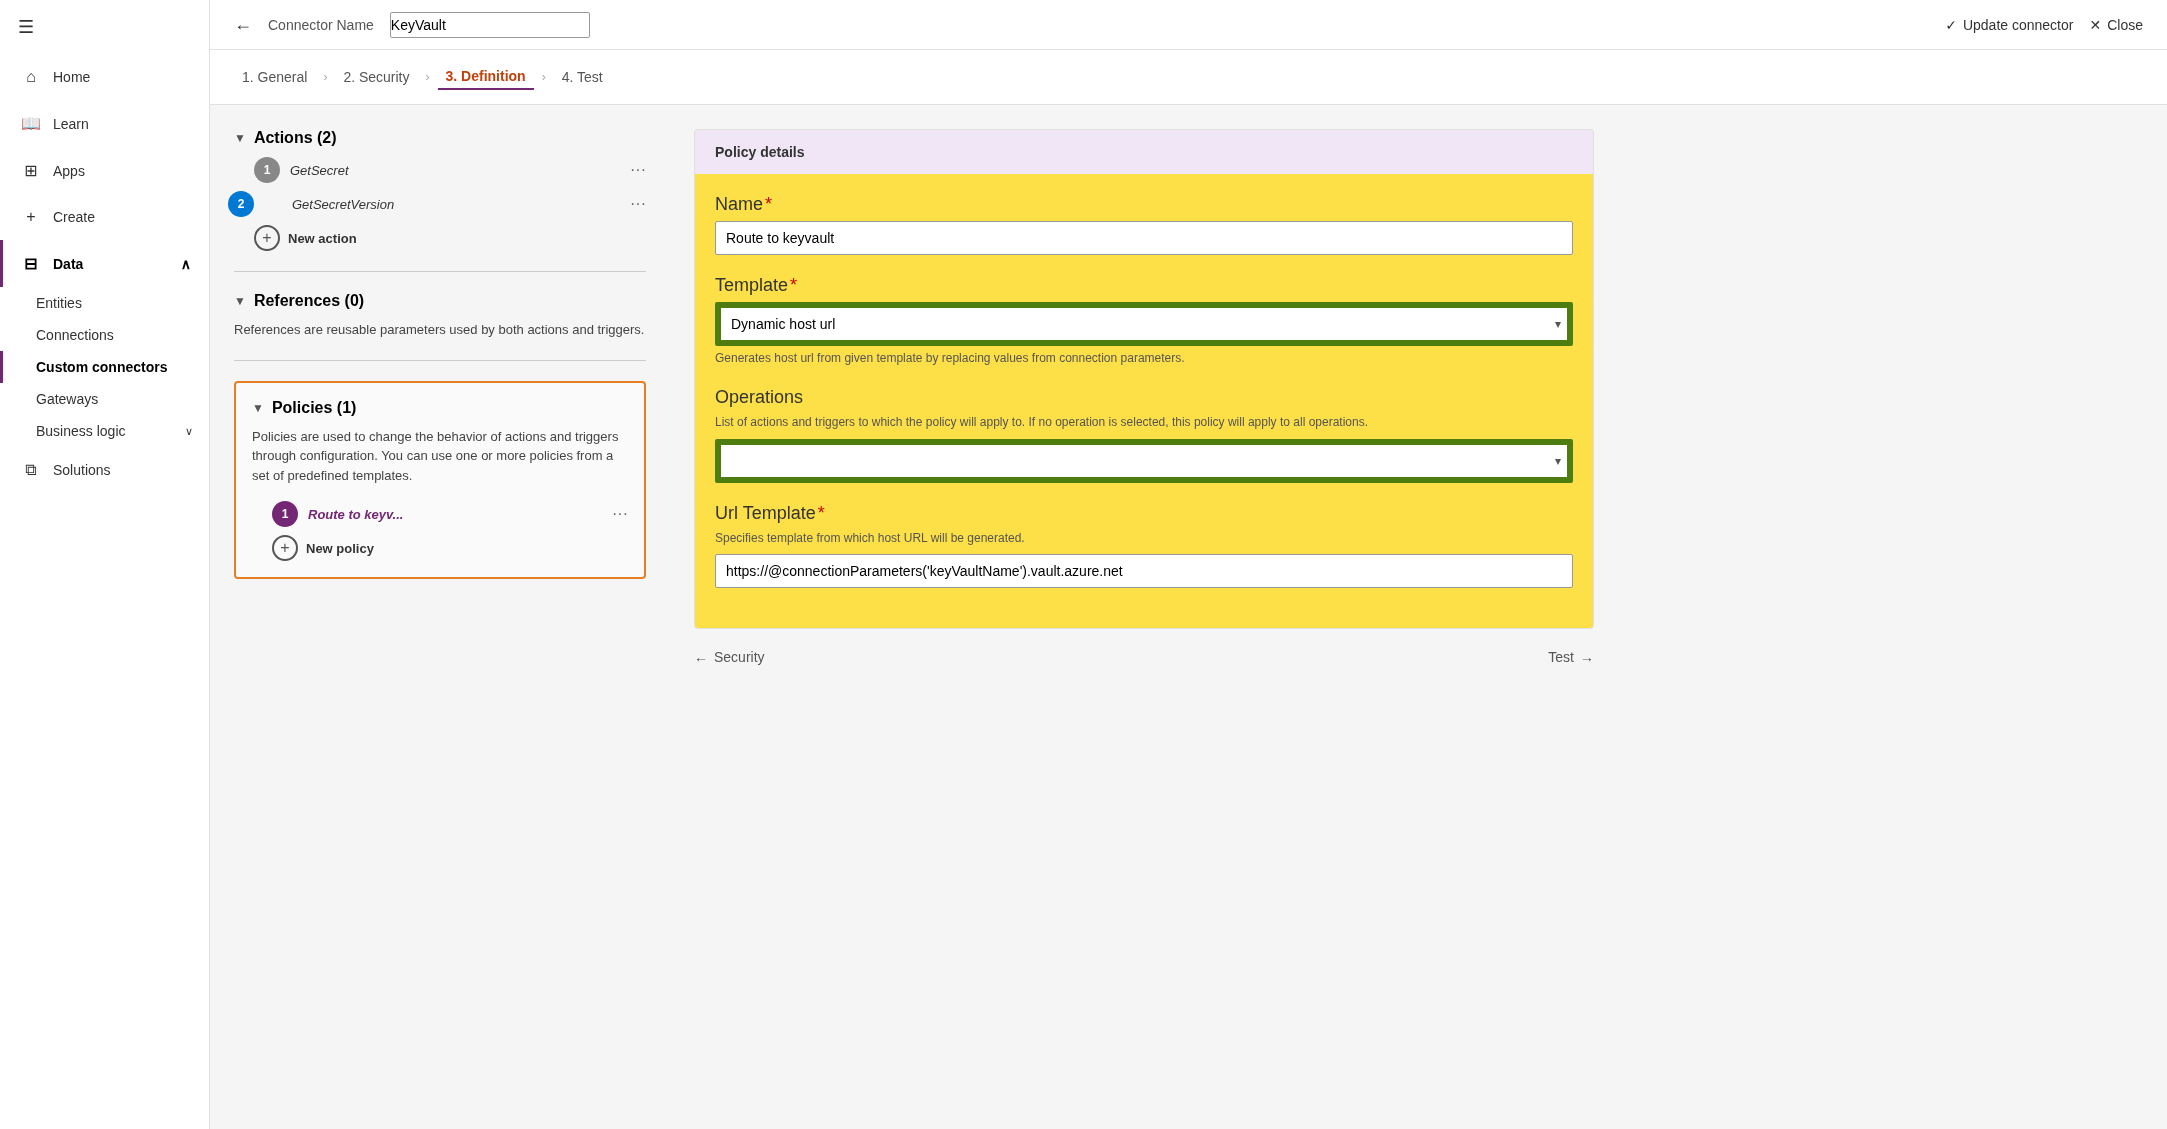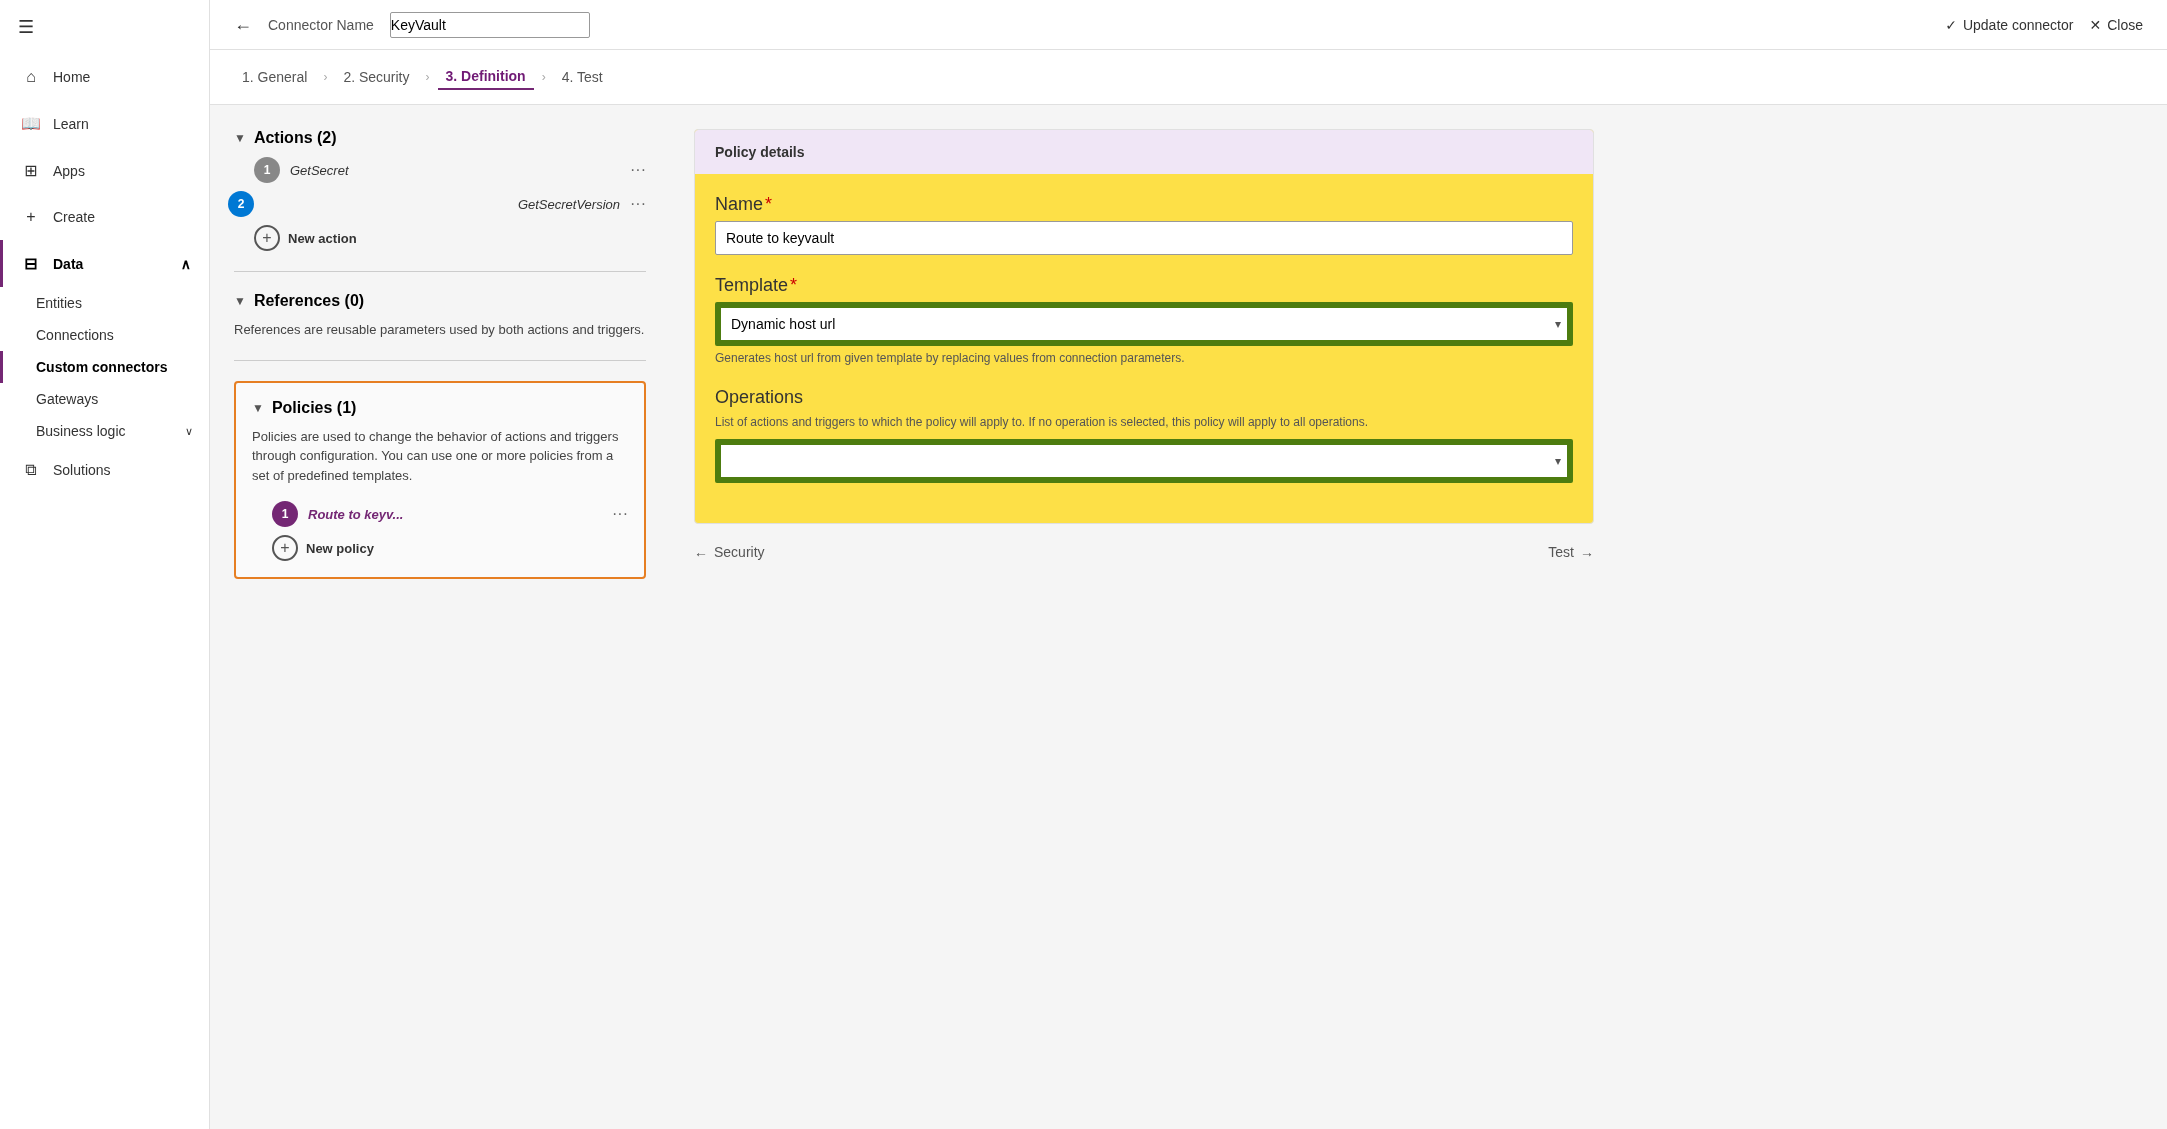--- a/index.html
+++ b/index.html
@@ -89,21 +89,21 @@
       font-size: 14px;
     }
     .wizard-step {
       display: flex;
       align-items: center;
       gap: 6px;
       cursor: pointer;
       color: #555;
       padding: 4px 8px;
     }
-    .wizard-step.active { color: #701a75; font-weight: 600; border-bottom: 2px solid #742774; }
+    .wizard-step.active { color: #c2410c; font-weight: 600; border-bottom: 2px solid #742774; }
     .wizard-chevron { color: #aaa; font-size: 12px; }
 
     
     .content {
       flex: 1;
       display: flex;
       overflow: hidden;
       background: #f5f5f5;
     }
 
@@ -384,21 +384,21 @@
         </div>
 
         <div class="action-item">
           <div class="action-num gray">1</div>
           <span class="action-label">GetSecret</span>
           <span class="action-ellipsis">···</span>
         </div>
         <div class="action-item">
 
           <div style="width:26px;height:26px;border-radius:50%;background:#0078d4;display:flex;align-items:center;justify-content:center;font-size:12px;font-weight:600;color:#fff;flex-shrink:0;margin-left:-26px;">2</div>
-          <span class="action-label" style="margin-left:2px;text-align:right;">GetSecretVersion</span>
+          <span class="action-label" style="margin-left:28px;">GetSecretVersion</span>
           <span class="action-ellipsis">···</span>
         </div>
         <div class="new-item-btn">
           <div class="plus-circle">+</div>
           <span>New action</span>
         </div>
       </div>
 
       <hr class="section-divider">
 
@@ -461,20 +461,27 @@
             <label class="form-label">Operations</label>
             <p class="form-hint" style="margin-bottom:8px;">List of actions and triggers to which the policy will apply to. If no operation is selected, this policy will apply to all operations.</p>
             <div class="form-select-wrapper">
               <select class="form-select">
                 <option value=""></option>
               </select>
               <span class="select-chevron">▾</span>
             </div>
           </div>
 
+          <div class="form-group">
+            <label class="form-label">
+              <span>Url Template</span><span class="required">*</span>
+            </label>
+            <p class="form-hint" style="margin-bottom:8px;">Specifies template from which host URL will be generated.</p>
+            <input type="text" class="form-input" value="https://@connectionParameters('keyVaultName').vault.azure.net" style="">
+          </div>
 
         </div>
       </div>
 
       <div class="bottom-nav">
         <div class="nav-link">
           <span>←</span>
           <span>Security</span>
         </div>
         <div class="nav-link">

